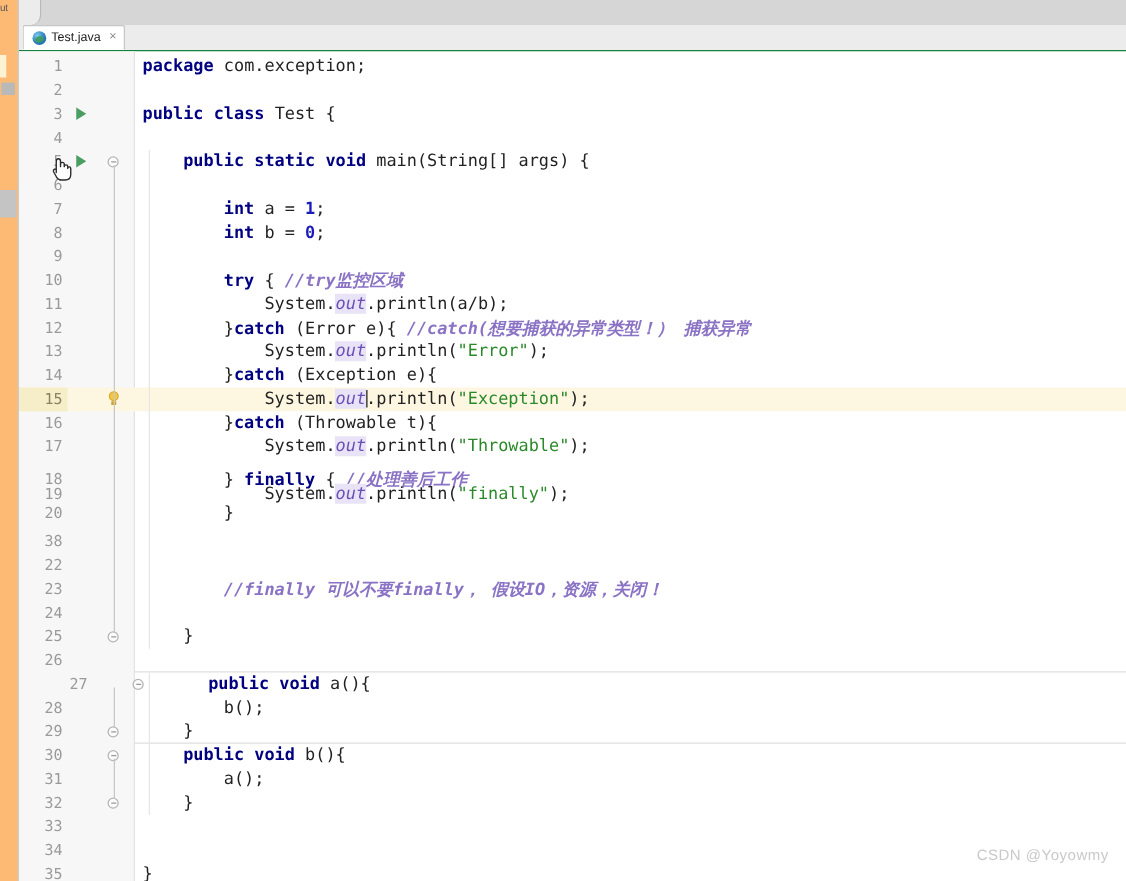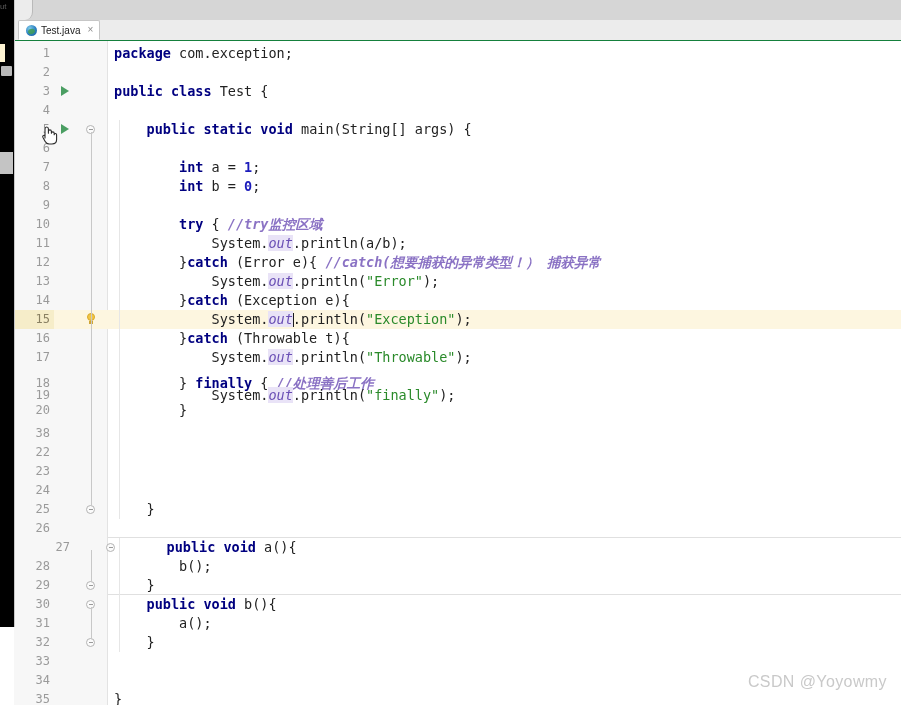--- a/index.html
+++ b/index.html
@@ -9,22 +9,22 @@
   body {
     width: 901px; height: 705px;
     position: relative;
     overflow: hidden;
     font-family: "DejaVu Sans Mono", monospace;
   }
 
   
   #left-strip {
     position: absolute; left: 0; top: 0;
-    width: 14px; height: 627px;
-    background: #000000;
+    width: 14px; height: 705px;
+    background: #fdba74;
     border-right: 1px solid #c9c9c9;
     z-index: 5;
   }
   #left-strip-label {
     position: absolute; left: 0px; top: 2px;
     width: 14px;
     font-family: "Liberation Sans", sans-serif;
     font-size: 8px;
     color: #5a5a5a;
     line-height: 9px;
@@ -245,21 +245,21 @@
   #mouse-cursor {
     position: absolute; left: 40px; top: 124px;
     width: 18px; height: 22px;
     z-index: 30;
   }
 
   
   #watermark {
     position: absolute; right: 14px; bottom: 14px;
     font-family: "Liberation Sans", sans-serif;
-    font-size: 16px;
+    font-size: 12px;
     color: #c9c9c9;
     letter-spacing: .4px;
     z-index: 20;
   }
 </style>
 </head>
 <body>
 
 <div id="left-strip">
   <div id="left-strip-accent"></div>
@@ -376,21 +376,21 @@
       <div class="row" style="top: 383px;">
         <div class="lnum">38</div>
         <div class="code"></div>
       </div>
       <div class="row" style="top: 402px;">
         <div class="lnum">22</div>
         <div class="code"></div>
       </div>
       <div class="row" style="top: 421px;">
         <div class="lnum">23</div>
-        <div class="code"><span class="plain">        </span></div>
+        <div class="code"><span class="plain">        </span><span class="cmt">//finally <span class="cmt-cn">可以不要</span>finally<span class="cmt-cn">，</span> <span class="cmt-cn">假设</span>IO<span class="cmt-cn">，资源，关闭！</span></span></div>
       </div>
       <div class="row" style="top: 440px;">
         <div class="lnum">24</div>
         <div class="code"></div>
       </div>
       <div class="row" style="top: 459px;">
         <div class="lnum">25</div>
         <div class="foldmark"></div>
         <div class="code"><span class="plain">    }</span></div>
       </div>

